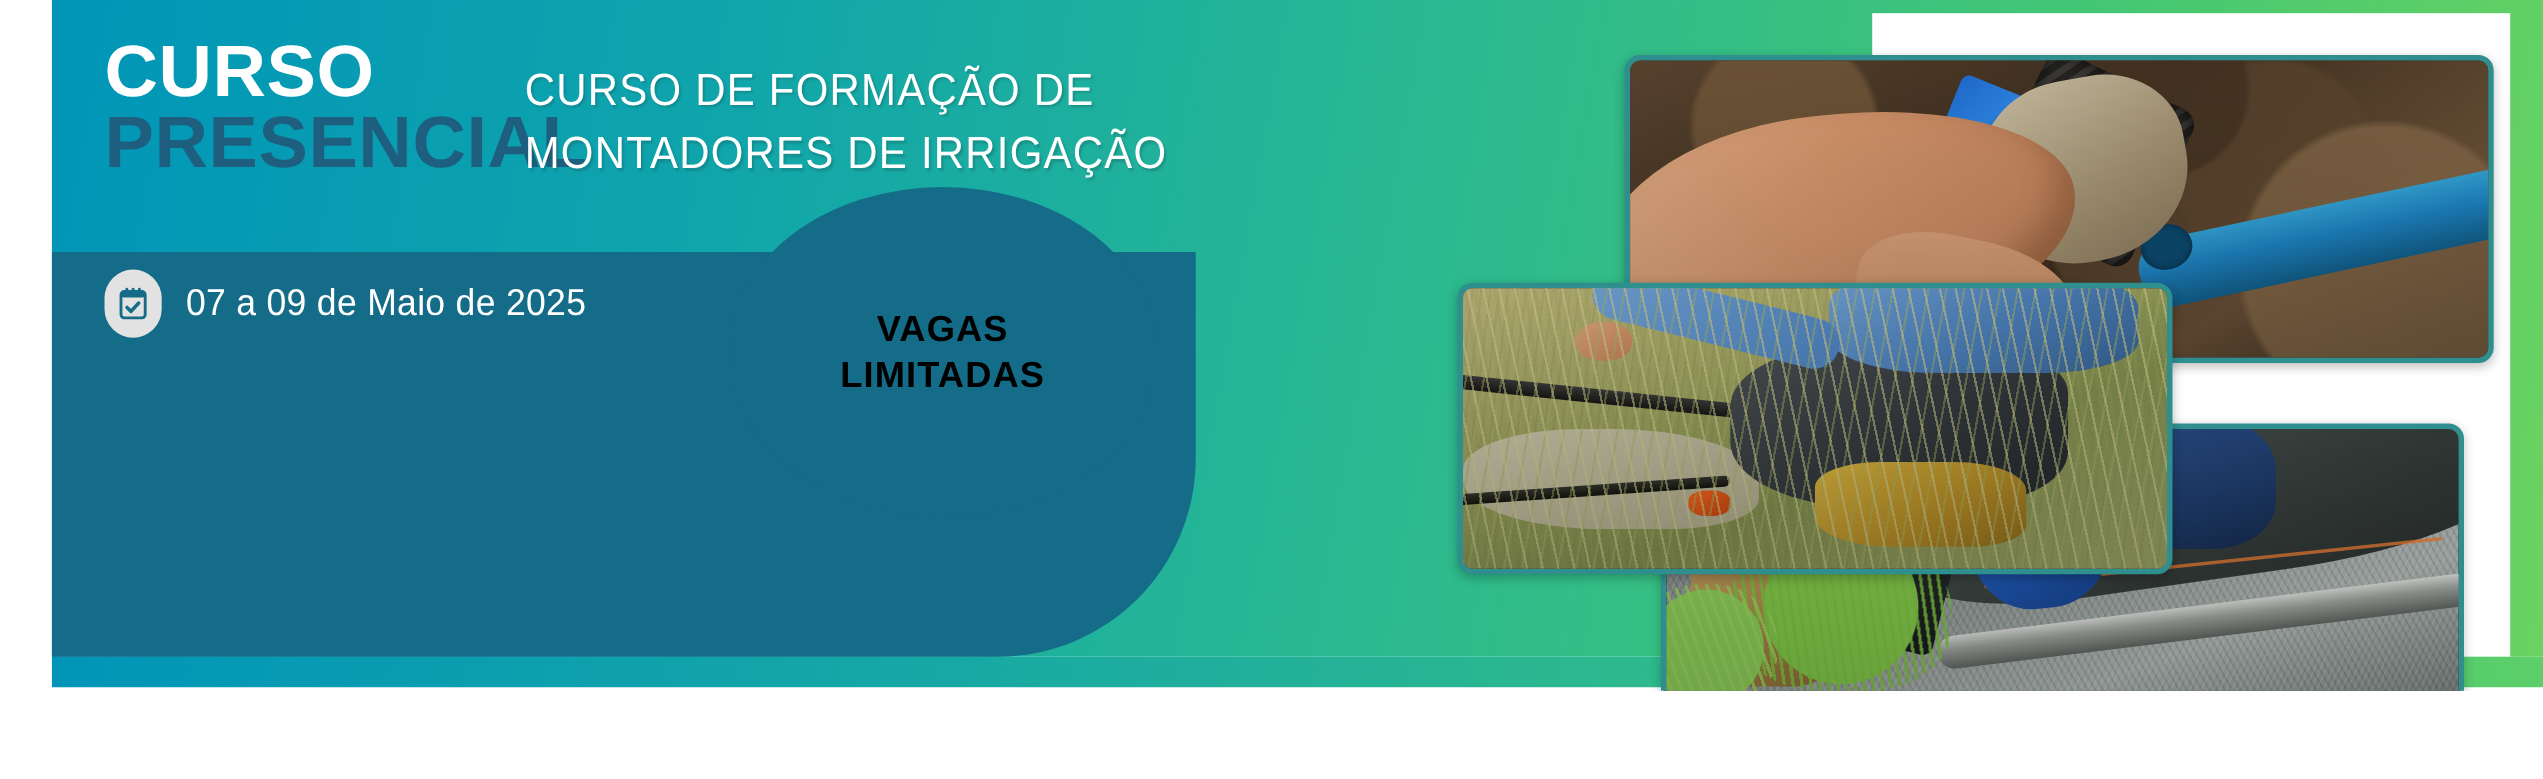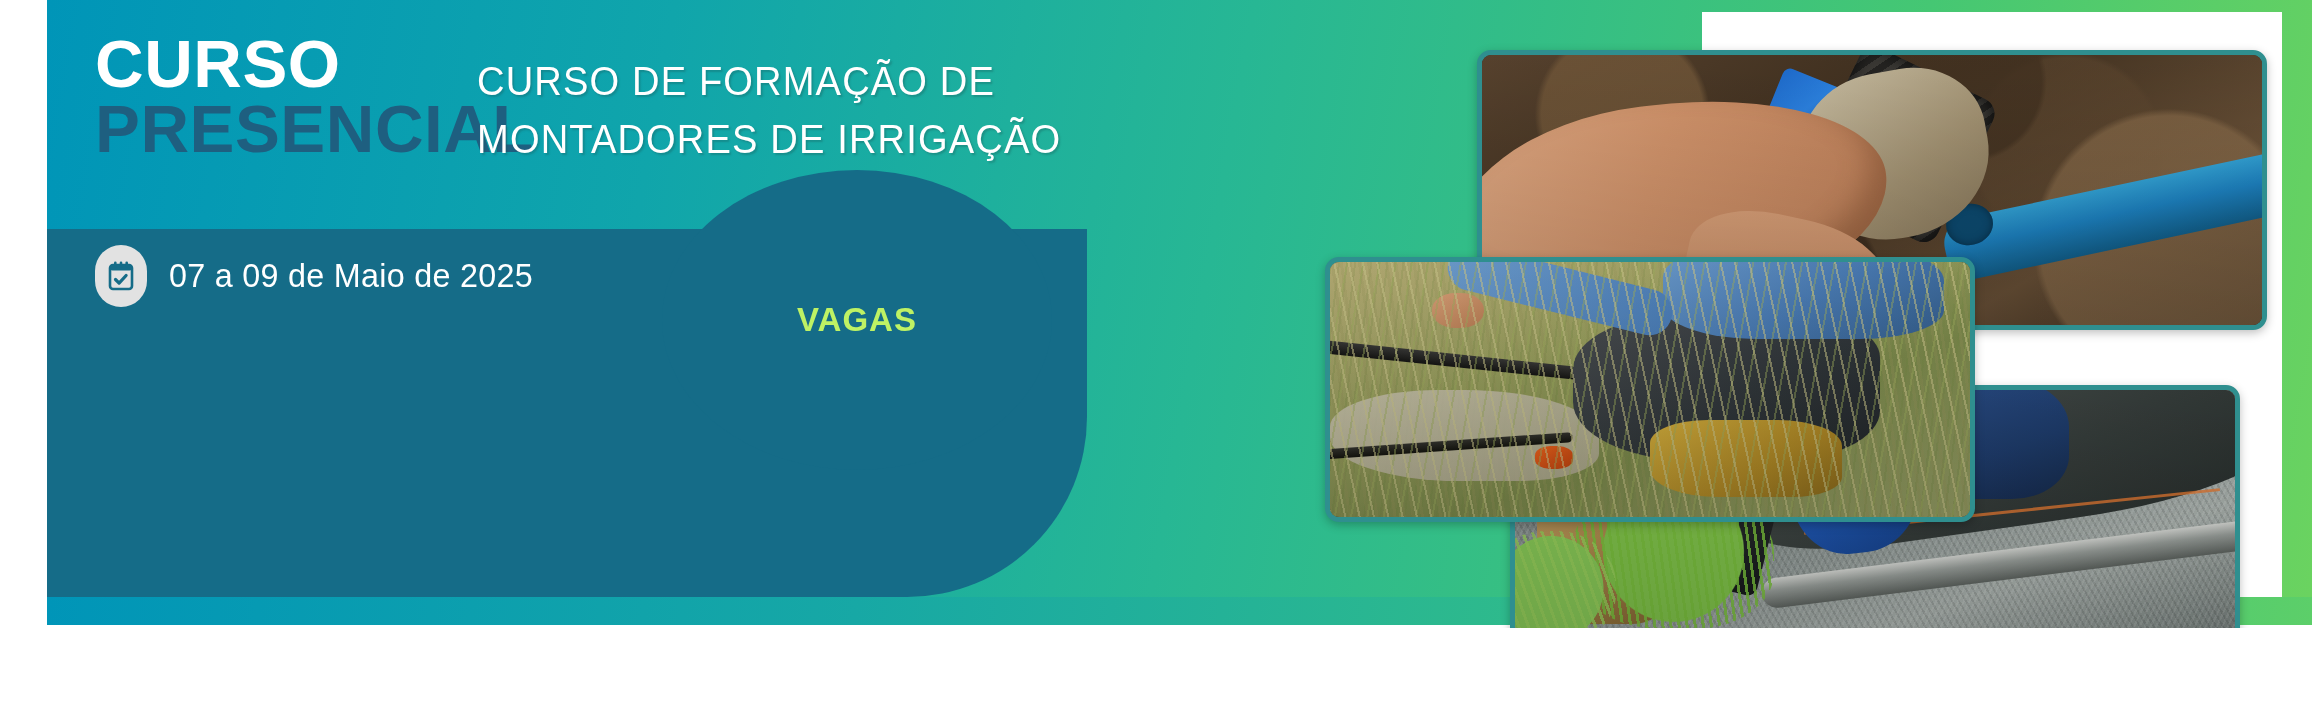--- a/index.html
+++ b/index.html
@@ -86,21 +86,21 @@
     position:absolute; left:615px; top:170px;
     width:390px; height:300px;
     background:#156c88;
     border-radius:50%;
     display:flex; flex-direction:column;
     align-items:center; justify-content:center;
     z-index:4;
   }
   .vagas-badge span {
     display:block;
-    color:#bef264;
+    color:#000000;
     font-weight:bold;
     font-size:33px;
     letter-spacing:1px;
     line-height:1.28;
     text-align:center;
   }
 
   
   .info-panel {
     position:absolute; left:0; top:229px;
@@ -402,20 +402,21 @@
   <div class="headline">
     <span class="line l-curso">CURSO</span>
     <span class="line l-presencial">PRESENCIAL</span>
   </div>
 
   <div class="course-title">CURSO DE FORMAÇÃO DE
 MONTADORES DE IRRIGAÇÃO</div>
 
   <div class="vagas-badge">
     <span>VAGAS</span>
+    <span>LIMITADAS</span>
   </div>
 
   <div class="info-panel"></div>
 
   <div class="info-panel-inner">
 
     <div class="info-row">
       <span class="info-icon">
         <svg width="30" height="32" viewBox="0 0 30 32" aria-hidden="true">
           <rect x="4" y="5" width="22" height="24" rx="3" fill="none" stroke="#156c88" stroke-width="2.6"></rect>

